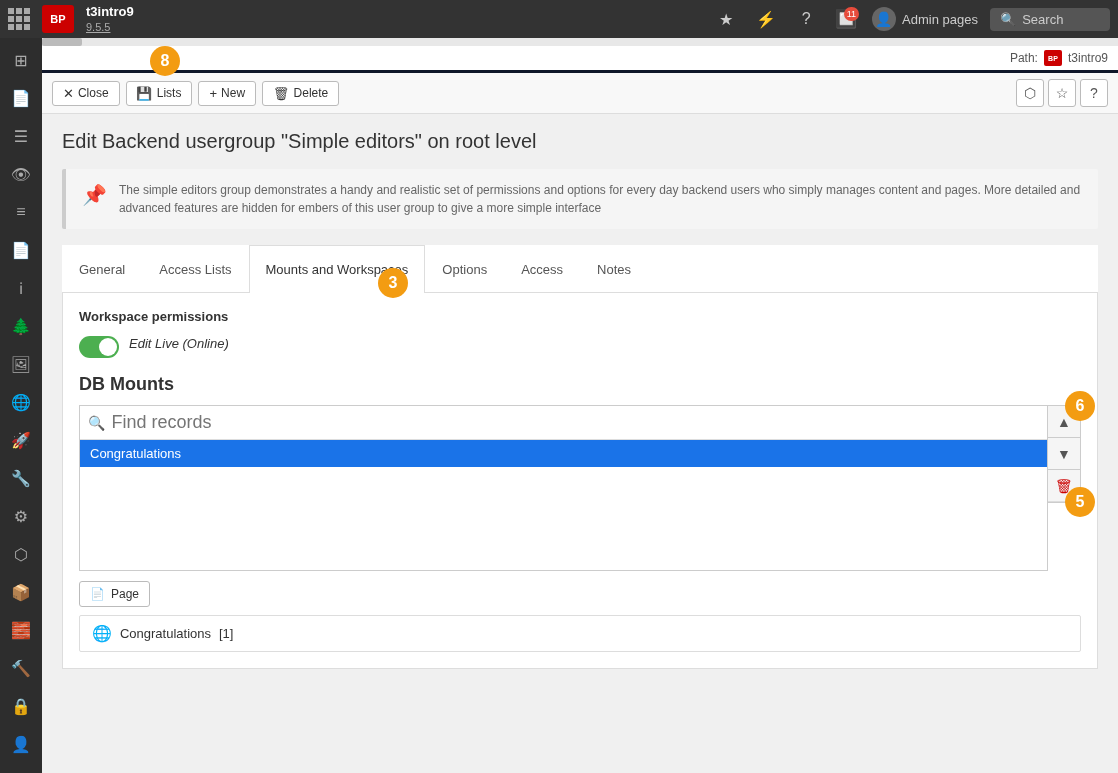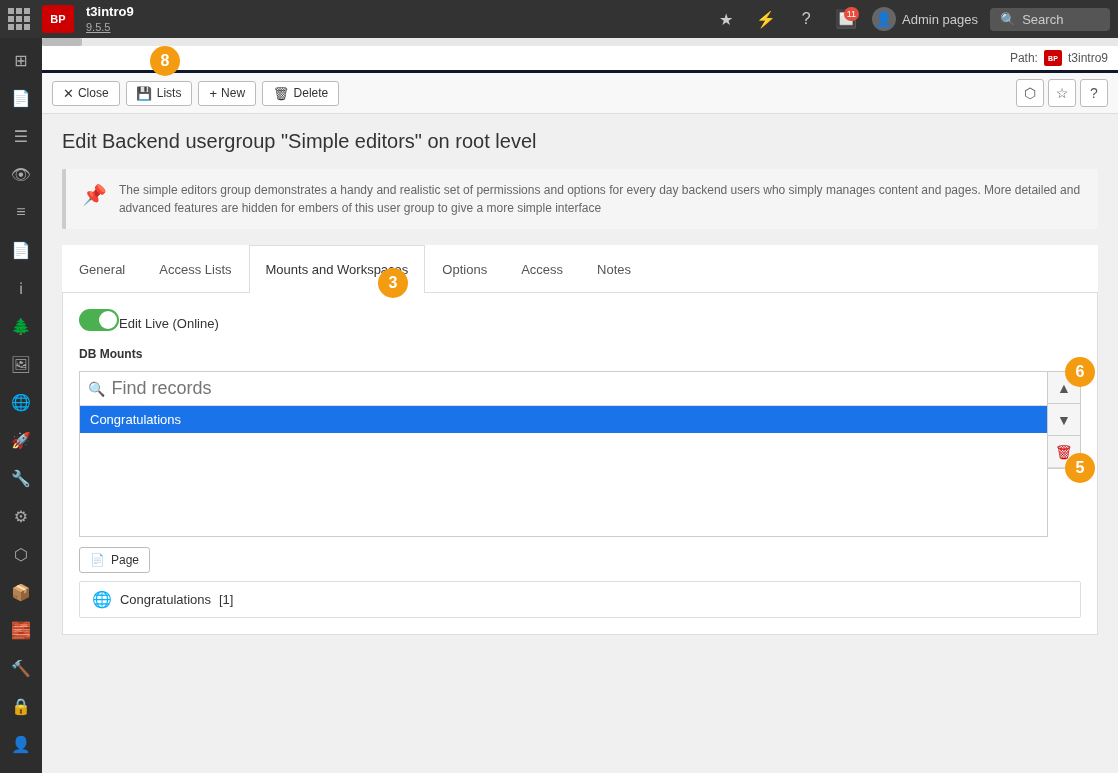--- a/index.html
+++ b/index.html
@@ -63,28 +63,28 @@
     .tab { padding: 16px 16px; cursor: pointer; font-size: 13px; color: #555; border: 1px solid transparent; border-bottom: none; margin-bottom: -1px; }
     .tab.active { background: #fff; border-color: #ddd; border-bottom-color: #fff; color: #333; font-weight: 500; }
 
     
     .panel { background: #fff; border: 1px solid #ddd; border-top: none; padding: 16px; }
 
     
     .section-title { font-size: 13px; font-weight: bold; color: #333; margin-bottom: 12px; }
 
     
-    .toggle-row { display: flex; align-items: flex-end; margin-bottom: 16px; }
+    .toggle-row { display: flex; align-items: flex-start; gap: 10px; margin-bottom: 16px; font-style: italic; }
     .toggle { width: 40px; height: 22px; border-radius: 11px; background: #4CAF50; position: relative; cursor: pointer; flex-shrink: 0; }
     .toggle::after { content: ''; position: absolute; width: 18px; height: 18px; border-radius: 50%; background: #fff; top: 2px; right: 2px; transition: left 0.2s; }
     .toggle-label { font-size: 13px; color: #333; }
 
     
     .db-mounts-section { margin-top: 8px; }
-    .db-mounts-title { font-size: 12px; font-weight: bold; color: #333; margin-bottom: 10px; }
+    .db-mounts-title { font-size: 18px; font-weight: bold; color: #333; margin-bottom: 10px; }
     .search-row { display: flex; align-items: center; padding: 6px 8px; border-bottom: 1px solid #ddd; gap: 6px; }
     .search-row input { border: none; outline: none; flex: 1; font-size: 13px; color: #666; background: transparent; }
     .search-row .search-icon { color: #888; font-size: 14px; }
     .mounts-list { min-height: 130px; max-height: 145px; overflow-y: auto; position: relative; }
     .mount-item { padding: 6px 10px; cursor: pointer; font-size: 13px; }
     .mount-item.selected { background: #1a73e8; color: #fff; }
     .side-btn { width: 32px; height: 32px; display: flex; align-items: center; justify-content: center; cursor: pointer; border-bottom: 1px solid #ddd; font-size: 14px; color: #555; }
 
     
     .page-btn { display: flex; align-items: center; gap: 6px; padding: 5px 10px; border: 1px solid #bbb; background: #fff; border-radius: 3px; cursor: pointer; font-size: 12px; color: #333; margin-top: 8px; width: fit-content; }
@@ -223,20 +223,21 @@
         <div class="tab">
           <span>Access</span>
         </div>
         <div class="tab">
           <span>Notes</span>
         </div>
       </div>
 
       <div class="panel">
 
+        <div class="section-title">Workspace permissions</div>
         <div class="toggle-row">
           <div class="toggle"></div>
           <span class="toggle-label">Edit Live (Online)</span>
         </div>
 
         <div class="db-mounts-section">
           <div class="db-mounts-title">DB Mounts</div>
 
           <div style="display:flex; gap:0; align-items:flex-start;">
 

